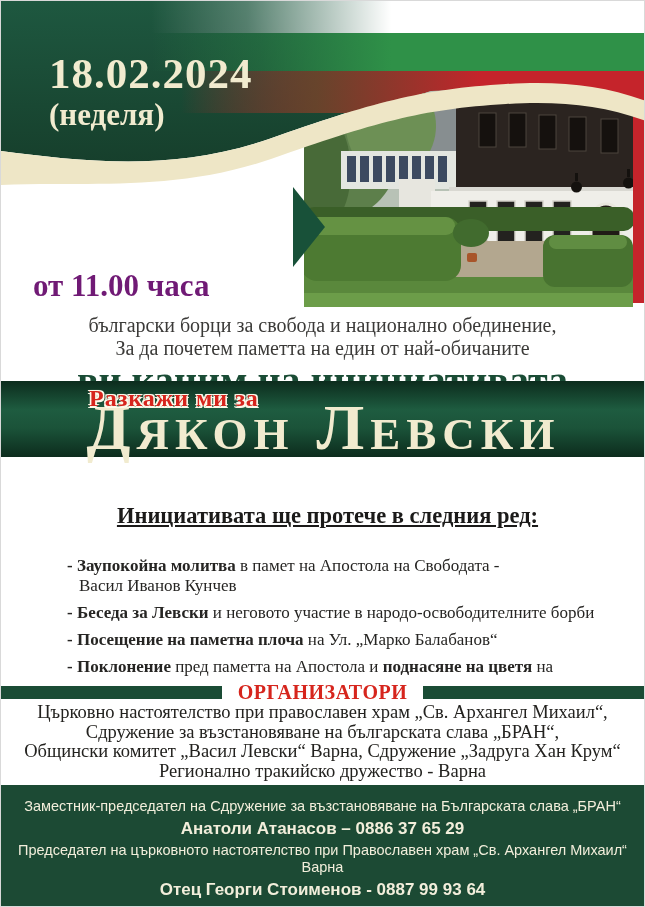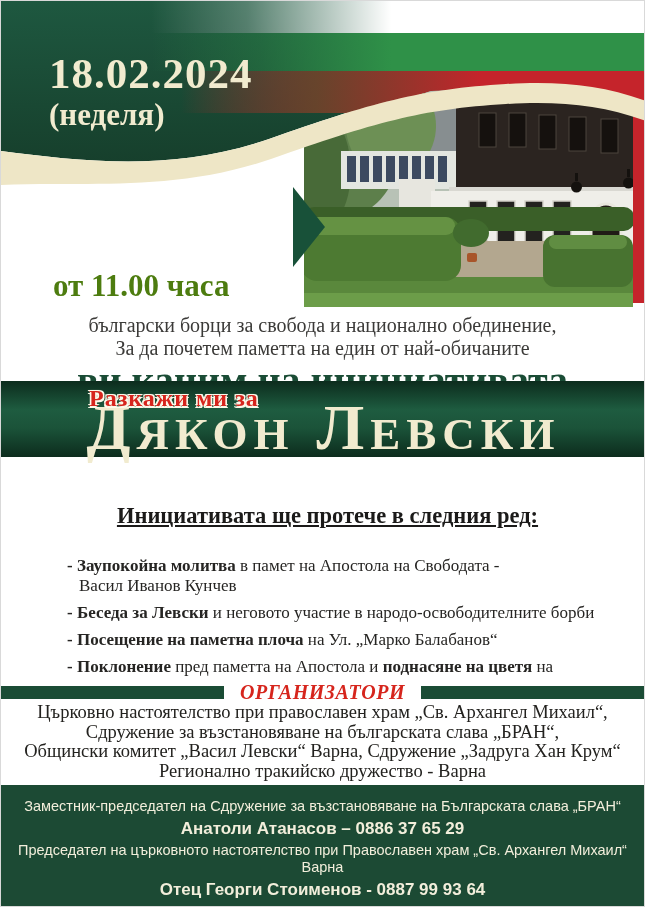--- a/index.html
+++ b/index.html
@@ -12,22 +12,22 @@
 
   .date-block { position:absolute; top:50px; left:48px; color:var(--cream,#f1ebcf); }
   .date-main { font-size:43px; font-weight:bold; letter-spacing:1px; line-height:46px; }
   .date-weekday { font-size:31px; font-weight:bold; line-height:36px; }
 
   .venue-block {
     position:absolute; top:190px; left:0; width:292px; text-align:right;
     color:#185139; font-weight:bold; font-size:19px; line-height:27px;
   }
   .venue-time {
-    position:absolute; top:267px; left:52px;
-    color:#4d7c0f; font-weight:bold; font-size:31px; line-height:36px;
+    position:absolute; top:267px; left:32px;
+    color:#701a75; font-weight:bold; font-size:31px; line-height:36px;
   }
 
   .invite { position:absolute; top:313px; left:0; width:100%; text-align:center;
     color:#3b3a38; font-size:20px; line-height:23px; }
   .invite-strong { color:var(--dark-green,#1a4c35); font-size:40px; font-weight:bold; line-height:36px; margin-top:3px; }
 
   .title-banner {
     position:absolute; top:380px; left:0; width:645px; height:76px;
     background:linear-gradient(180deg,#0c2c1d 0%, #1e5c40 38%, #1b5339 62%, #0c2c1d 100%);
   }
@@ -44,21 +44,21 @@
 
   .schedule { position:absolute; top:500px; left:66px; right:26px;
     color:#262523; font-size:17px; line-height:20px; }
   .schedule-heading { text-align:center; margin-left:-30px; font-size:22.5px; line-height:29px;
     font-weight:bold; text-decoration:underline; color:#1b1a19; margin-bottom:26px; }
   .schedule-item { margin-bottom:7px; padding-left:12px; text-indent:-12px; }
   .schedule-item b { font-weight:bold; }
 
   .org-banner { position:absolute; top:680px; left:0; width:100%; display:flex; align-items:center; }
   .org-bar { flex:1; height:13px; background:var(--dark-green,#1a4c35); }
-  .org-label { padding:0 16px; color:var(--accent-red,#d6251d); font-weight:bold; font-size:20px; letter-spacing:0.5px; white-space:nowrap;font-style:italic; }
+  .org-label { padding:0 16px; color:var(--accent-red,#d6251d); font-weight:bold; font-size:20px; letter-spacing:0.5px; white-space:nowrap; }
 
   .organizers { position:absolute; top:702px; left:0; width:100%; text-align:center;
     font-size:18.5px; line-height:19.5px; color:#23221f; }
 
   .footer {
     position:absolute; top:784px; left:0; width:100%; height:154px;
     background:var(--footer-green,#1c4a34); text-align:center; color:#f2eedb;
     font-family:"Liberation Sans", sans-serif; padding-top:13px; box-sizing:border-box;
   }
   .footer-line { font-size:14.5px; line-height:17.5px; }

